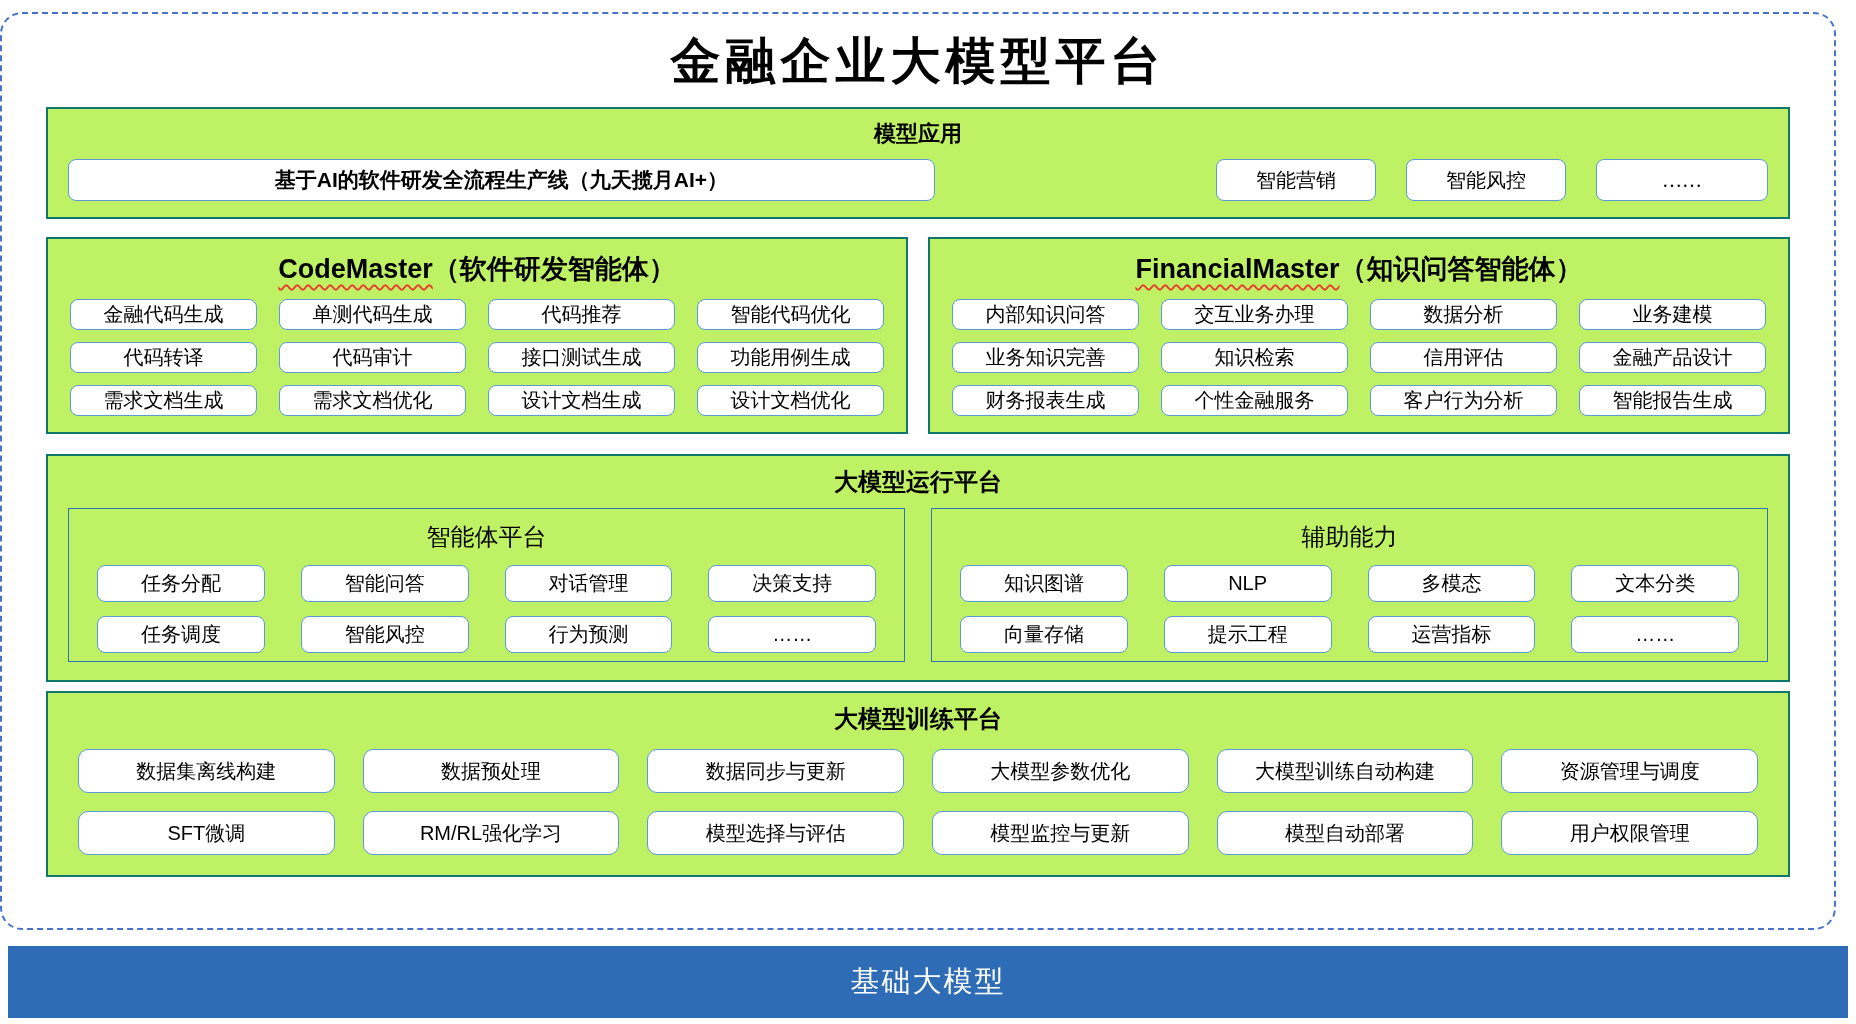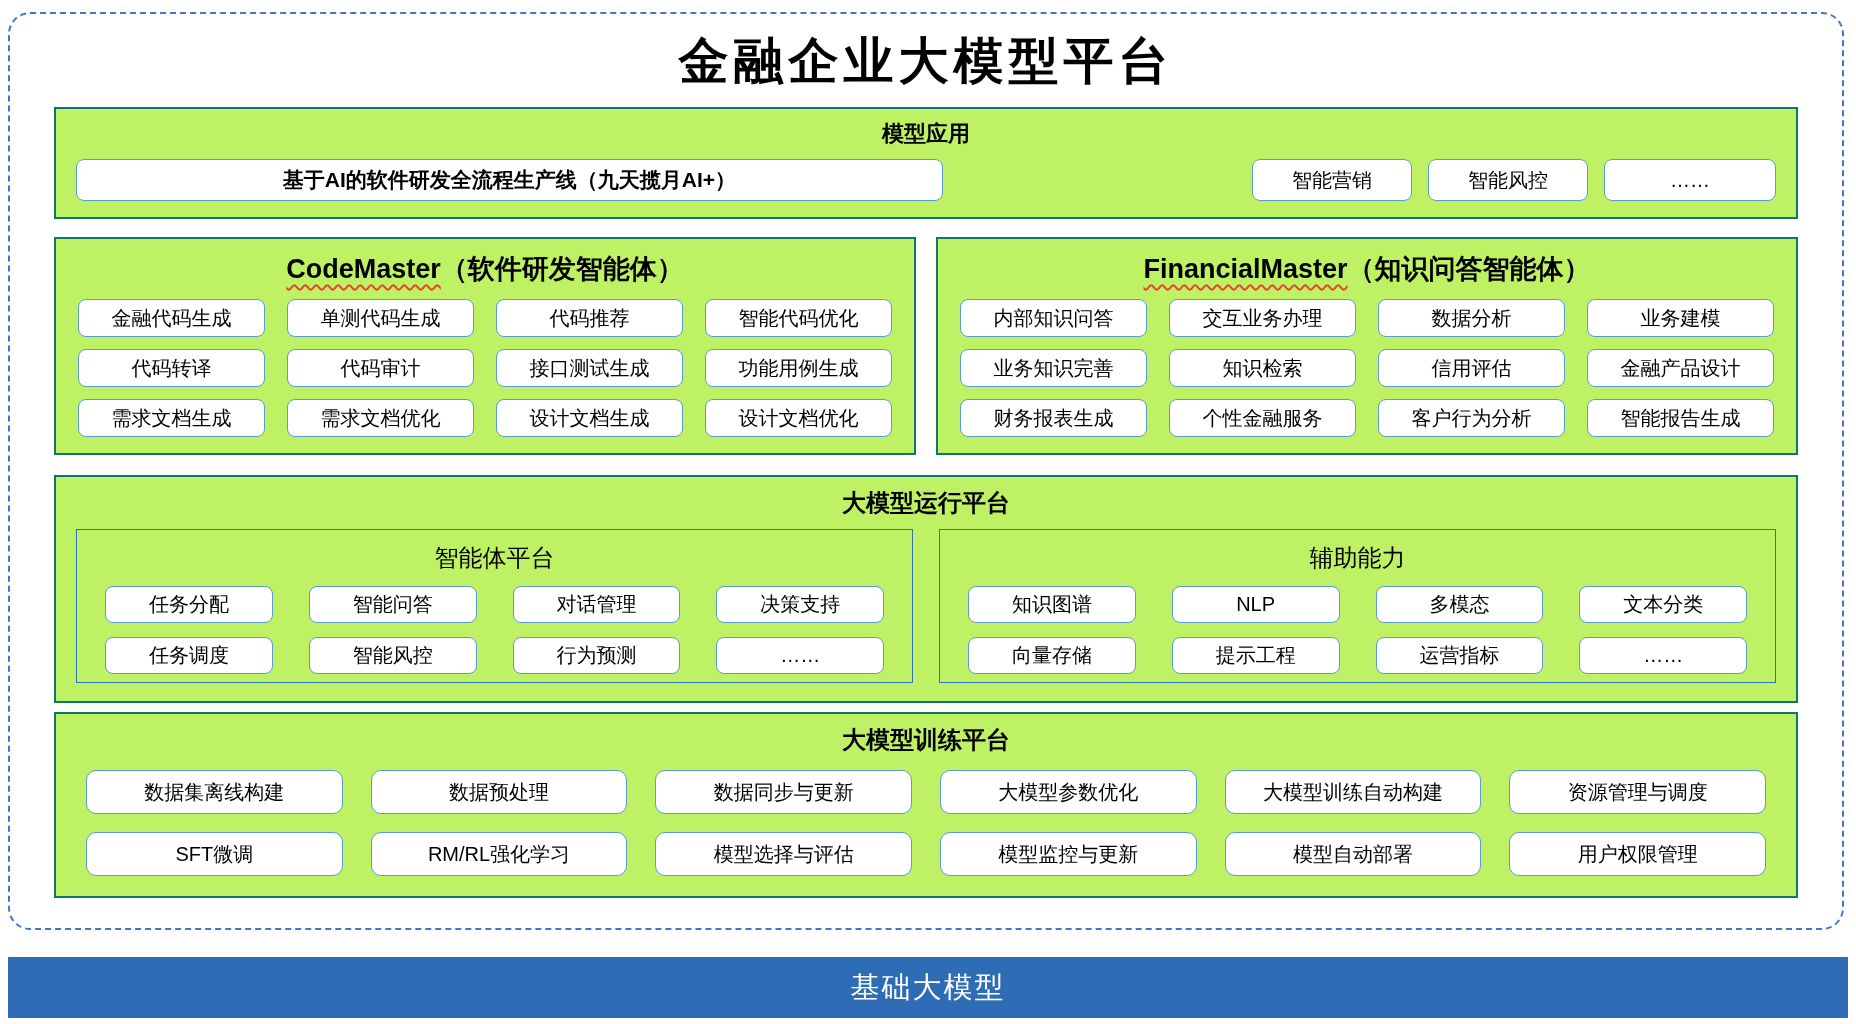--- a/index.html
+++ b/index.html
@@ -2,21 +2,21 @@
 <html><head>
 <meta charset="utf-8">
 <style>
   html,body{margin:0;padding:0;background:#ffffff;}
   body{
     width:1856px;height:1024px;position:relative;overflow:hidden;
     font-family:"Liberation Sans",sans-serif;color:#000;
     -webkit-font-smoothing:antialiased;
   }
   .frame{
-    position:absolute;left:8px;top:12px;width:1836px;height:918px;
+    position:absolute;left:0;top:12px;width:1836px;height:918px;
     box-sizing:border-box;border:2px dashed #4673C8;border-radius:22px;
     padding:6px 44px 0 44px;
   }
   .page-title{
     text-align:center;font-family:"DejaVu Serif",serif;font-weight:bold;
     font-size:50px;letter-spacing:5px;margin:8px 0 14px 0;line-height:1.3;
   }
   .section{
     box-sizing:border-box;border:2px solid #0f766e;background:#bef264;
   }
@@ -41,54 +41,54 @@
   .agent{flex:1;padding:4px 14px 16px 14px;}
   .agent-title{text-align:center;font-size:27px;font-weight:bold;margin:8px 0 12px 0;}
   .wavy{
     text-decoration:underline wavy #ED3A2D;
     text-decoration-thickness:2px;text-underline-offset:6px;
     text-decoration-skip-ink:none;
   }
   .agent-grid{
     display:grid;grid-template-columns:repeat(4,1fr);gap:12px 22px;padding:0 8px;
   }
-  .agent-grid .chip{height:38px;}
+  .agent-grid .chip{height:31px;}
   
   .runtime-section{margin-top:20px;padding:2px 20px 18px 20px;}
   .runtime-section .section-header{font-size:24px;}
   .runtime-row{display:flex;gap:26px;}
   .group{flex:1;box-sizing:border-box;border:1px solid #2E75B6;padding:4px 18px 8px 18px;}
   .group-header{text-align:center;font-size:24px;font-weight:400;margin:8px 0 12px 0;}
   .group-grid{display:grid;grid-template-columns:repeat(4,1fr);gap:14px 36px;padding:0 10px;}
   .group-grid .chip{height:37px;}
   
   .training-section{margin-top:9px;padding:2px 26px 20px 26px;}
   .training-section .section-header{font-size:24px;margin-bottom:14px;}
   .training-grid{display:grid;grid-template-columns:repeat(6,1fr);gap:18px 28px;padding:0 4px;}
   .training-grid .chip{height:44px;border-radius:10px;}
   
   .base-bar{
-    position:absolute;left:8px;right:8px;bottom:6px;height:61px;
+    position:absolute;left:8px;right:8px;bottom:6px;height:72px;
     background:#2E6DB5;color:#fff;display:flex;align-items:center;justify-content:center;
     font-size:29px;letter-spacing:2px;
   }
 </style>
 </head>
 <body>
 
 <div class="frame">
 
   <div class="page-title">金融企业大模型平台</div>
 
   <div class="section app-section">
     <div class="section-header">模型应用</div>
     <div class="app-row">
       <div class="chip chip-big">基于AI的软件研发全流程生产线（九天揽月AI+）</div>
       <div class="app-spacer"></div>
-      <div class="app-chips-wrap" style="display:flex;gap:16px;">
+      <div class="app-chips-wrap" style="display:flex;gap:30px;font-family:Liberation Serif, serif;">
 
       <div class="chip chip-small">智能营销</div>
           <div class="chip chip-small">智能风控</div>
           <div class="chip chip-small">……</div>
         </div>
     </div>
   </div>
 
   <div class="agents-row">
 

